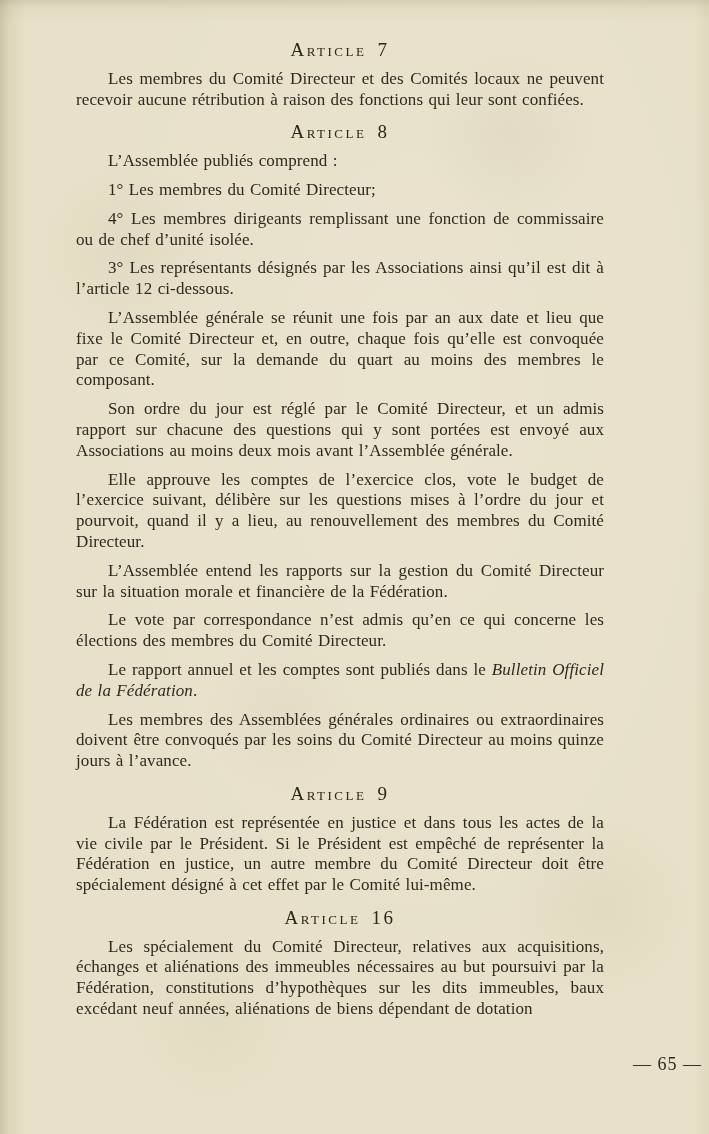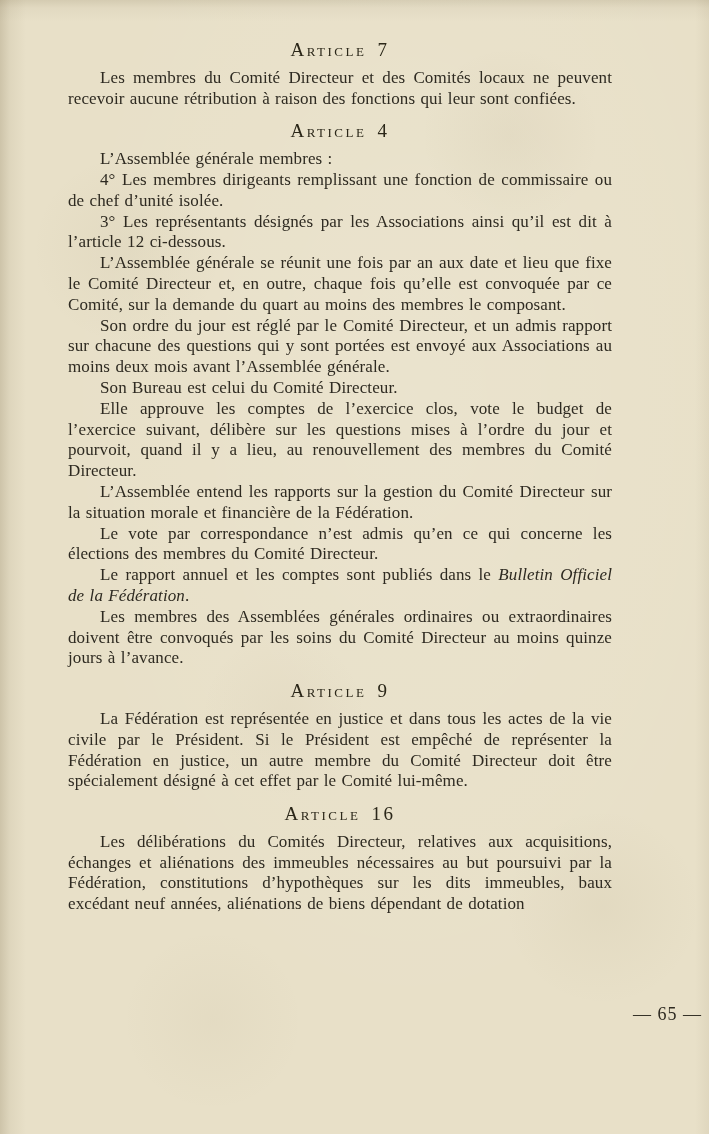--- a/index.html
+++ b/index.html
@@ -41,67 +41,67 @@
   .text-column {
     position: absolute;
     left: 68px;
     top: 40px;
     width: 544px;
     color: #2e2a21;
     font-size: 17px;
     line-height: 20.8px;
   }
   .para {
-    margin: 0;
+    margin: 8px;
     text-align: justify;
     text-indent: 32px;
     word-spacing: 1px;
     letter-spacing: 0.1px;
   }
   .heading {
     text-align: center;
     font-variant: small-caps;
     letter-spacing: 2.5px;
     font-size: 19px;
     margin: 12px 0 7px 0;
     color: #2b2719;
     word-spacing: 4px;
   }
   .heading:first-child {
     margin-top: 0;
   }
   .page-number {
     position: absolute;
     left: 633px;
-    top: 1004px;
+    top: 1054px;
     white-space: nowrap;
     color: #2e2a21;
     font-size: 18px;
     letter-spacing: 1px;
   }
   i { font-style: italic; }
 </style>
 </head>
 <body>
 
 <div class="page">
   <div class="text-column">
       <div class="heading">Article 7</div>
       <p class="para"><span>Les membres du Comité Directeur et des Comités locaux ne peuvent recevoir aucune rétribution à raison des fonctions qui leur sont confiées.</span></p>
-      <div class="heading">Article 4</div>
-      <p class="para"><span>L’Assemblée générale membres :</span></p>
+      <div class="heading">Article 8</div>
+      <p class="para"><span>L’Assemblée publiés comprend :</span></p>
+      <p class="para"><span>1° Les membres du Comité Directeur;</span></p>
       <p class="para"><span>4° Les membres dirigeants remplissant une fonction de commissaire ou de chef d’unité isolée.</span></p>
       <p class="para"><span>3° Les représentants désignés par les Associations ainsi qu’il est dit à l’article 12 ci-dessous.</span></p>
       <p class="para"><span>L’Assemblée générale se réunit une fois par an aux date et lieu que fixe le Comité Directeur et, en outre, chaque fois qu’elle est convoquée par ce Comité, sur la demande du quart au moins des membres le composant.</span></p>
       <p class="para"><span>Son ordre du jour est réglé par le Comité Directeur, et un admis rapport sur chacune des questions qui y sont portées est envoyé aux Associations au moins deux mois avant l’Assemblée générale.</span></p>
-      <p class="para"><span>Son Bureau est celui du Comité Directeur.</span></p>
       <p class="para"><span>Elle approuve les comptes de l’exercice clos, vote le budget de l’exercice suivant, délibère sur les questions mises à l’ordre du jour et pourvoit, quand il y a lieu, au renouvellement des membres du Comité Directeur.</span></p>
       <p class="para"><span>L’Assemblée entend les rapports sur la gestion du Comité Directeur sur la situation morale et financière de la Fédération.</span></p>
       <p class="para"><span>Le vote par correspondance n’est admis qu’en ce qui concerne les élections des membres du Comité Directeur.</span></p>
       <p class="para"><span>Le rapport annuel et les comptes sont publiés dans le </span><i>Bulletin Officiel de la Fédération</i><span>.</span></p>
       <p class="para"><span>Les membres des Assemblées générales ordinaires ou extraordinaires doivent être convoqués par les soins du Comité Directeur au moins quinze jours à l’avance.</span></p>
       <div class="heading">Article 9</div>
       <p class="para"><span>La Fédération est représentée en justice et dans tous les actes de la vie civile par le Président. Si le Président est empêché de représenter la Fédération en justice, un autre membre du Comité Directeur doit être spécialement désigné à cet effet par le Comité lui-même.</span></p>
       <div class="heading">Article 16</div>
-      <p class="para"><span>Les délibérations du Comités Directeur, relatives aux acquisitions, échanges et aliénations des immeubles nécessaires au but poursuivi par la Fédération, constitutions d’hypothèques sur les dits immeubles, baux excédant neuf années, aliénations de biens dépendant de dotation</span></p>
+      <p class="para"><span>Les spécialement du Comité Directeur, relatives aux acquisitions, échanges et aliénations des immeubles nécessaires au but poursuivi par la Fédération, constitutions d’hypothèques sur les dits immeubles, baux excédant neuf années, aliénations de biens dépendant de dotation</span></p>
     </div>
   <div class="page-number">— 65 —</div>
 </div>
 
 </body></html>

